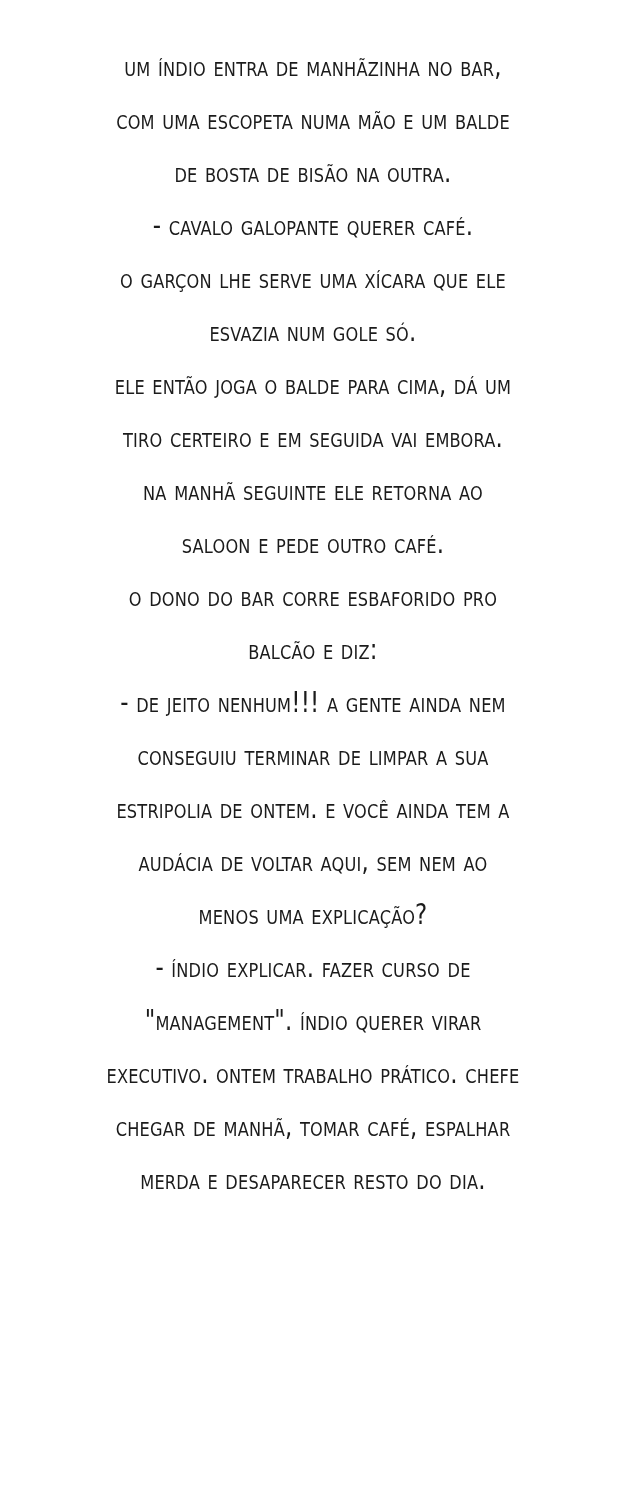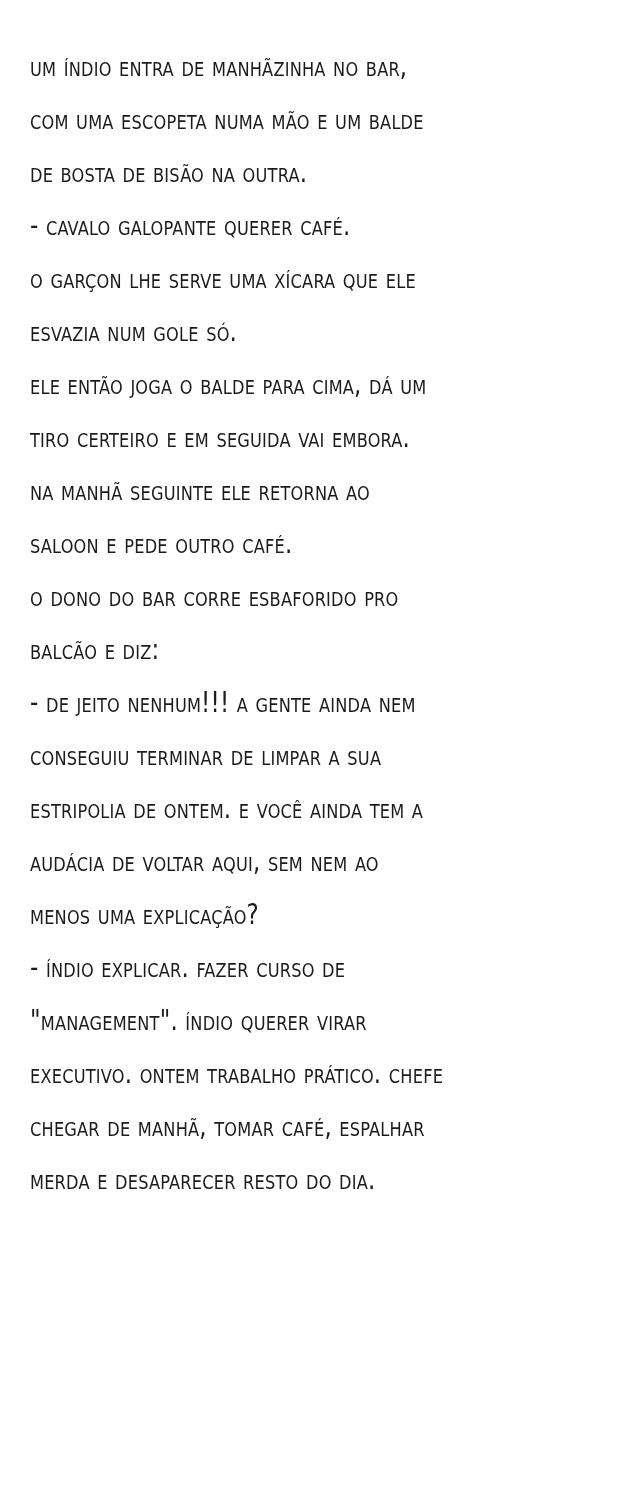--- a/index.html
+++ b/index.html
@@ -16,20 +16,21 @@
   .page {
     width: 624px;
     height: 1488px;
     box-sizing: border-box;
     padding: 38px 28px 20px 30px;
     background: #ffffff;
     position: relative;
   }
   .joke-text {
     color: #1c1c1c;
+    text-align: center;
   }
   .line {
     font-family: "DejaVu Sans", sans-serif;
     font-size: 25.5px;
     line-height: 53px;
     letter-spacing: 0.2px;
     color: #1b1b1b;
     white-space: pre;
     font-weight: 400;
     font-stretch: condensed;

